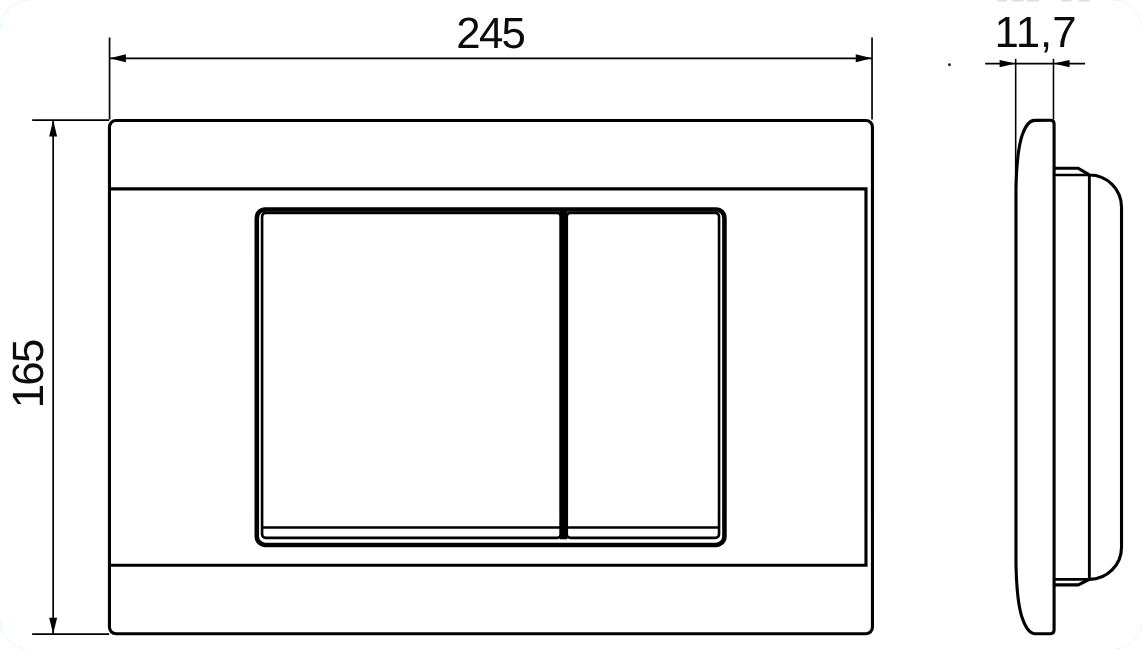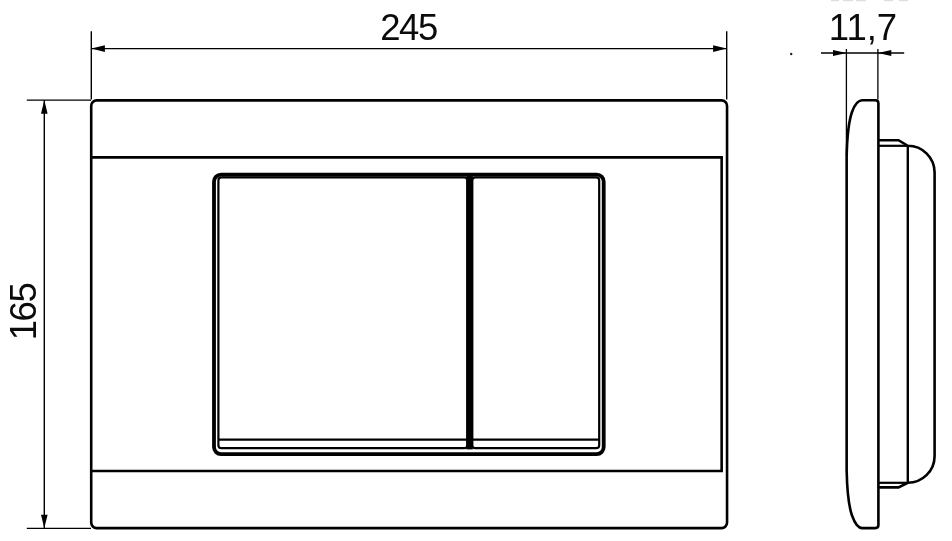--- a/index.html
+++ b/index.html
@@ -1,16 +1,16 @@
 <!DOCTYPE html>
 <html><head>
 <meta charset="utf-8">
 <style>
   html,body{margin:0;padding:0;background:#ffffff;}
-  .page{width:952px;height:541px;position:relative;overflow:hidden;background:#5eead4;}
+  .page{width:952px;height:541px;position:relative;overflow:hidden;background:#5eead4;border-radius:25px;}
   text{font-family:"Liberation Sans", sans-serif;fill:#0b0b0b;}
 </style>
 </head>
 <body>
 <div class="page">
 <svg width="952" height="541" viewBox="0 0 952 541" xmlns="http://www.w3.org/2000/svg">
 
   <rect x="0" y="0" width="952" height="541" fill="#ffffff"></rect>
 
   <rect x="91.2" y="100.4" width="635.85" height="427.7" rx="5.5" fill="none" stroke="#000" stroke-width="2.6"></rect>

